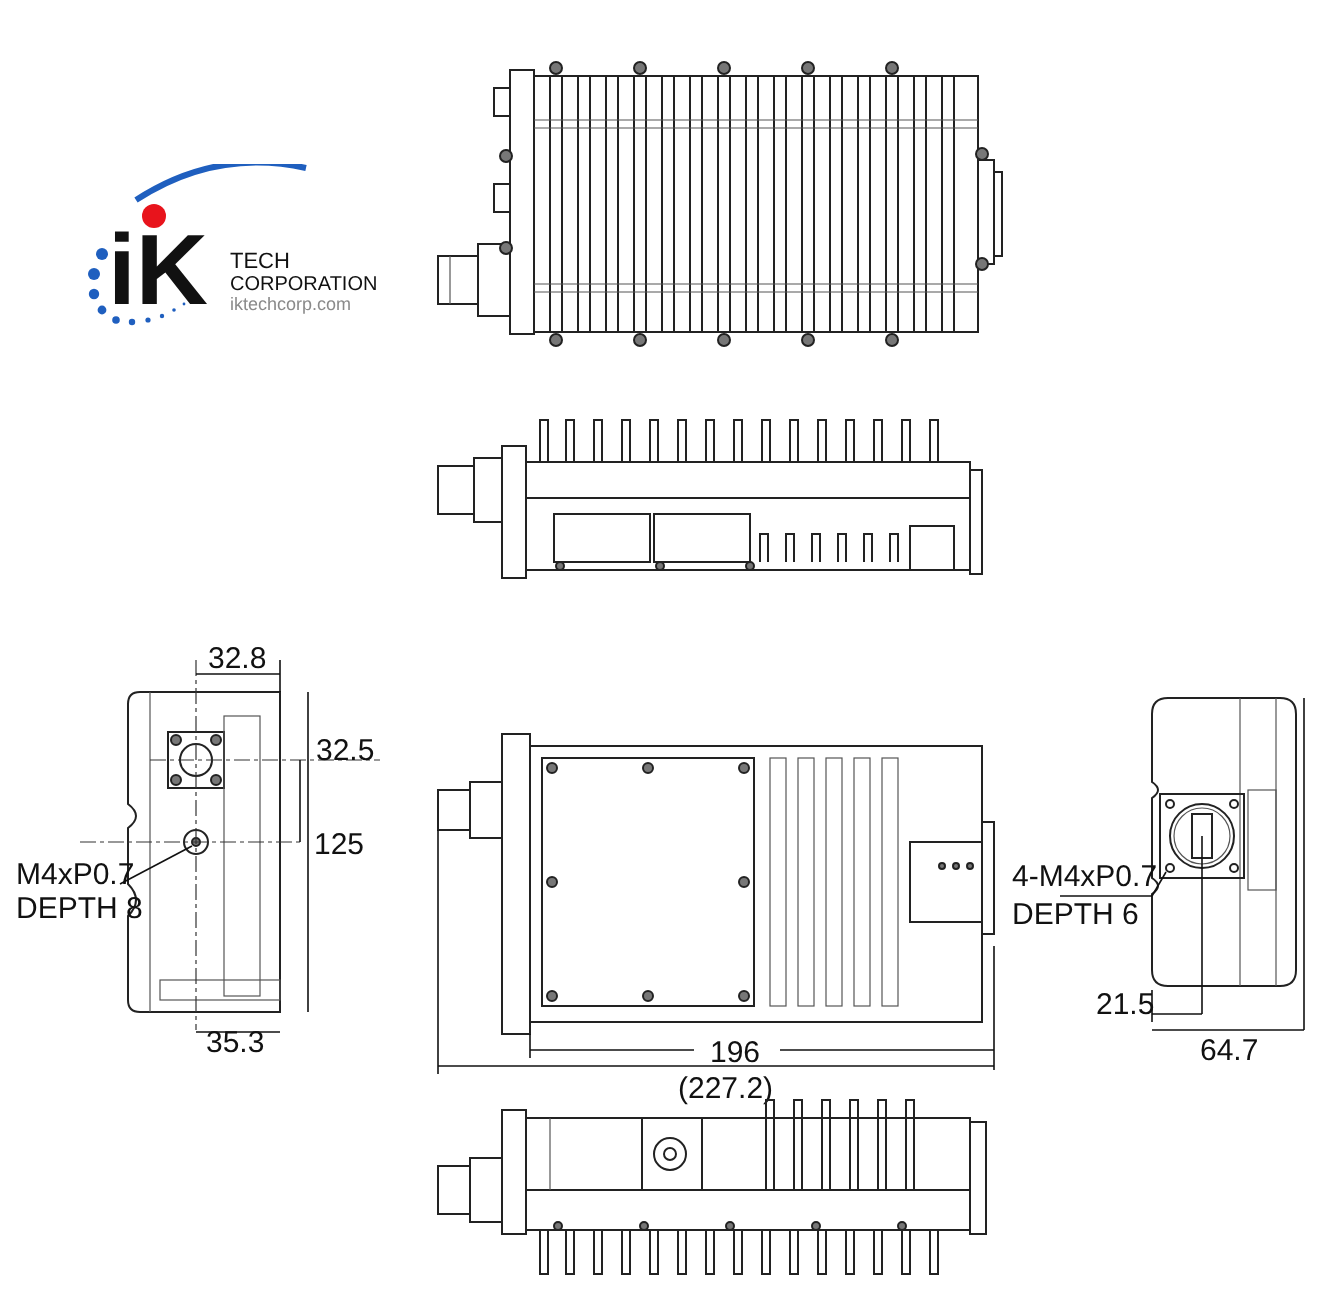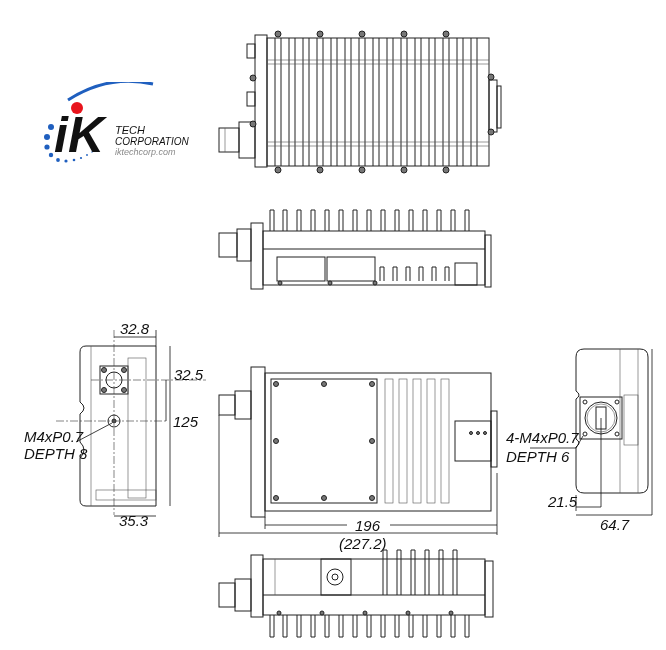--- a/index.html
+++ b/index.html
@@ -1,17 +1,17 @@
 <!DOCTYPE html>
 <html><head>
 <meta charset="utf-8">
 <style>
   html, body { margin:0; padding:0; background:#ffffff; }
   body { width:666px; height:650px; position:relative; overflow:hidden; font-family:"Liberation Sans", sans-serif; }
-  .view { position:absolute;font-style:italic; }
+  .view { position:absolute; }
   svg { display:block; }
   .ln { stroke:#222; stroke-width:1; fill:none; }
   .lt { stroke:#555; stroke-width:0.6; fill:none; }
   .dim { stroke:#111; stroke-width:0.8; fill:none; }
   .ctr { stroke:#333; stroke-width:0.6; fill:none; stroke-dasharray:8 2 2 2; }
   .screw { stroke:#222; stroke-width:1; fill:#777; }
   .lbl { font-family:"Liberation Sans Narrow","Liberation Sans", sans-serif; fill:#111; font-size:15px; }
   .logo-text { font-family:"Liberation Sans", sans-serif; }
 </style>
 </head>
@@ -124,21 +124,21 @@
     <rect x="112" y="52" width="48" height="24" class="ln"></rect>
     <path class="ln" d="M165 76 V62 h4 V76 M178 76 V62 h4 V76 M191 76 V62 h4 V76 M204 76 V62 h4 V76 M217 76 V62 h4 V76 M230 76 V62 h4 V76"></path>
     <rect x="240" y="58" width="22" height="22" class="ln"></rect>
     <rect x="270" y="30" width="6" height="52" class="ln"></rect>
     <circle cx="65" cy="78" r="2" class="screw"></circle>
       <circle cx="115" cy="78" r="2" class="screw"></circle>
       <circle cx="160" cy="78" r="2" class="screw"></circle>
   </svg>
 </div>
 
-<div class="view" style="left:16px;top:310px;width:215px;height:225px;">
+<div class="view" style="left:0px;top:310px;width:215px;height:225px;">
   <svg width="215" height="225" viewBox="0 0 215 225">
     <path class="ln" d="M70 36 H140 V196 H70 Q64 196 64 190 V148 Q72 140 64 132 V104 Q72 98 64 92 V42 Q64 36 70 36 Z"></path>
     <path class="lt" d="M75 36 V196"></path>
     <rect x="84" y="56" width="28" height="28" class="ln"></rect>
     <circle cx="98" cy="70" r="8" class="ln"></circle>
     <circle cx="88" cy="60" r="2.5" class="screw"></circle>
       <circle cx="108" cy="60" r="2.5" class="screw"></circle>
     <circle cx="88" cy="80" r="2.5" class="screw"></circle>
       <circle cx="108" cy="80" r="2.5" class="screw"></circle>
     <circle cx="98" cy="111" r="6" class="ln"></circle>

